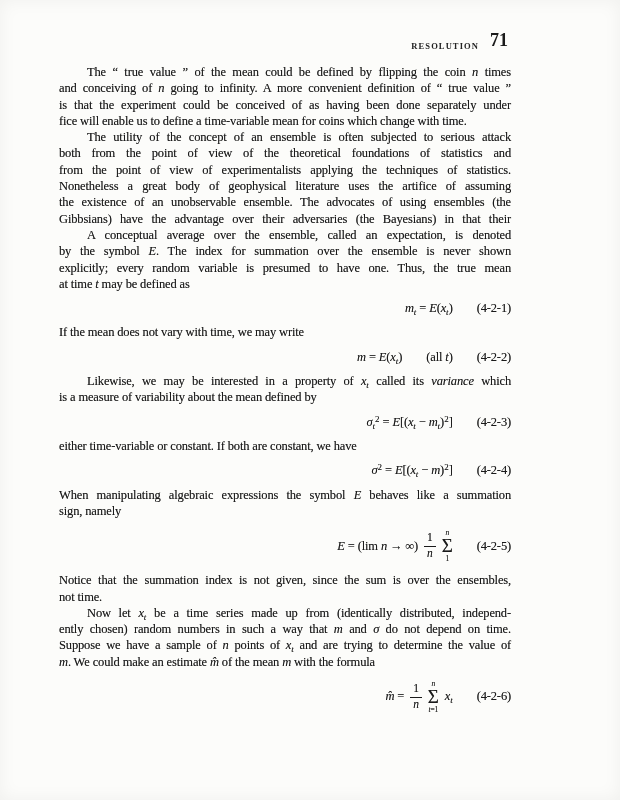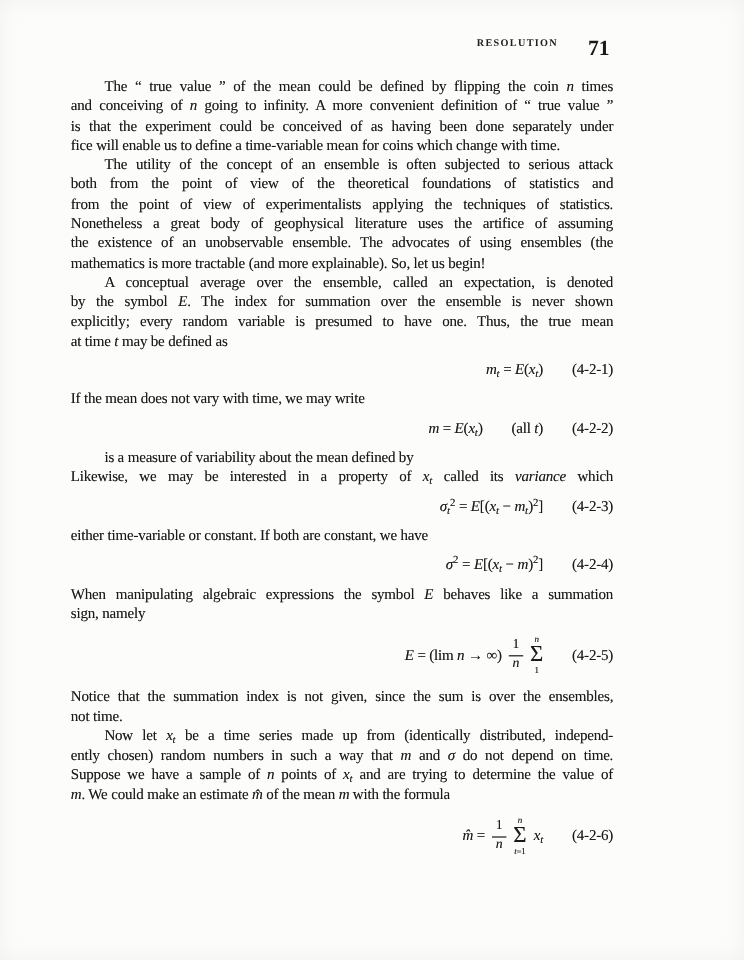--- a/index.html
+++ b/index.html
@@ -12,22 +12,22 @@
     font-family: "Liberation Serif", serif;
     color: #1a1a1a;
     overflow: hidden;
     box-shadow: inset 0 0 18px rgba(0,0,0,0.05);
   }
   .header {
     position: absolute;
     top: 30px;
     right: 112px;
     display: flex;
-    align-items: flex-start;
-    gap: 25px;
+    align-items: flex-end;
+    gap: 11px;
   }
   .running-head {
     font-size: 8.5px;
     letter-spacing: 1.1px;
     font-weight: 700;
     color: #222;
   }
   .page-number {
     font-size: 18px;
     font-weight: 700;
@@ -105,43 +105,43 @@
         <div class="line">and conceiving of <i>n</i> going to infinity.  A more convenient definition of “ true value ”</div>
         <div class="line">is that the experiment could be conceived of as having been done separately under</div>
         <div class="line last">fice will enable us to define a time-variable mean for coins which change with time.</div>
       </div>
       <div class="para indent">
         <div class="line">The utility of the concept of an ensemble is often subjected to serious attack</div>
         <div class="line">both from the point of view of the theoretical foundations of statistics and</div>
         <div class="line">from the point of view of experimentalists applying the techniques of statistics.</div>
         <div class="line">Nonetheless a great body of geophysical literature uses the artifice of assuming</div>
         <div class="line">the existence of an unobservable ensemble.  The advocates of using ensembles (the</div>
-        <div class="line last">mathematics is more tractable (and more explainable).  So, let us begin!</div>
+        <div class="line">Gibbsians) have the advantage over their adversaries (the Bayesians) in that their</div>
       </div>
       <div class="para indent">
         <div class="line">A conceptual average over the ensemble, called an expectation, is denoted</div>
         <div class="line">by the symbol <i>E</i>.  The index for summation over the ensemble is never shown</div>
         <div class="line">explicitly; every random variable is presumed to have one.  Thus, the true mean</div>
         <div class="line last">at time <i>t</i> may be defined as</div>
       </div>
       <div class="eq">
         <span class="formula"><i>m</i><sub><i>t</i></sub> = <i>E</i>(<i>x</i><sub><i>t</i></sub>)</span>
         <span class="label">(4-2-1)</span>
       </div>
       <div class="para">
         <div class="line last">If the mean does not vary with time, we may write</div>
       </div>
       <div class="eq">
         <span class="formula"><i>m</i> = <i>E</i>(<i>x</i><sub><i>t</i></sub>)</span>
         <span class="mid">(all <i>t</i>)</span>
         <span class="label">(4-2-2)</span>
       </div>
       <div class="para indent">
+        <div class="line">Likewise, we may be interested in a property of <i>x</i><sub><i>t</i></sub> called its <i>variance</i> which</div>
         <div class="line last">is a measure of variability about the mean defined by</div>
-        <div class="line">Likewise, we may be interested in a property of <i>x</i><sub><i>t</i></sub> called its <i>variance</i> which</div>
       </div>
       <div class="eq">
         <span class="formula"><i>σ</i><sub><i>t</i></sub><sup>2</sup> = <i>E</i>[(<i>x</i><sub><i>t</i></sub> − <i>m</i><sub><i>t</i></sub>)<sup>2</sup>]</span>
         <span class="label">(4-2-3)</span>
       </div>
       <div class="para">
         <div class="line last">either time-variable or constant.  If both are constant, we have</div>
       </div>
       <div class="eq">
         <span class="formula"><i>σ</i><sup>2</sup> = <i>E</i>[(<i>x</i><sub><i>t</i></sub> − <i>m</i>)<sup>2</sup>]</span>

